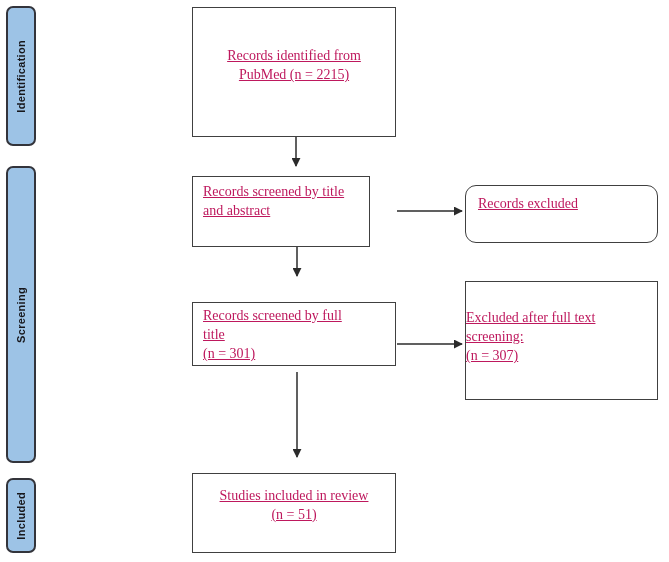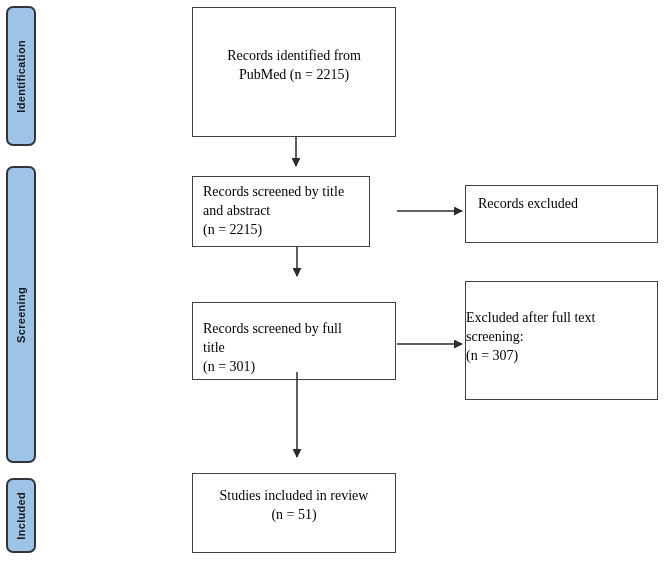--- a/index.html
+++ b/index.html
@@ -37,43 +37,45 @@
     letter-spacing: 0.3px;
     white-space: nowrap;
   }
   .flow-box {
     position: absolute;
     background: #ffffff;
     border: 1.5px solid #404040;
     box-sizing: border-box;
     font-size: 14px;
     line-height: 19px;
-    color: #000000;
+    color: #be185d;
+    text-decoration: underline;
   }
   .flow-box .line { display: block; }
   #box-identified {
     left: 192px; top: 7px; width: 204px; height: 130px;
     text-align: center; padding-top: 38px;
   }
   #box-screened-title {
     left: 192px; top: 176px; width: 178px; height: 71px;
     padding: 5px 10px;
   }
   #box-screened-fulltext {
-    left: 192px; top: 302px; width: 204px; height: 78px;
-    padding: 16px 10px;
+    left: 192px; top: 302px; width: 204px; height: 64px;
+    padding: 3px 10px;
   }
   #box-included {
     left: 192px; top: 473px; width: 204px; height: 80px;
     padding: 12px 10px;
     text-align: center;
   }
   #box-excluded-title {
     left: 465px; top: 185px; width: 193px; height: 58px;
     padding: 8px 12px;
+    border-radius: 11px;
   }
   #box-excluded-fulltext {
     left: 465px; top: 281px; width: 193px; height: 119px;
     padding: 26px 0;
   }
   .arrows-layer {
     position: absolute;
     left: 0; top: 0;
     width: 669px; height: 562px;
     pointer-events: none;
@@ -95,21 +97,20 @@
   </div>
 
   <div class="flow-box" id="box-identified">
     <span class="line">Records identified from</span>
     <span class="line">PubMed (n = 2215)</span>
   </div>
 
   <div class="flow-box" id="box-screened-title">
     <span class="line">Records screened by title</span>
     <span class="line">and abstract</span>
-    <span class="line">(n = 2215)</span>
   </div>
 
   <div class="flow-box" id="box-screened-fulltext">
     <span class="line">Records screened by full</span>
     <span class="line">title</span>
     <span class="line">(n = 301)</span>
   </div>
 
   <div class="flow-box" id="box-included">
     <span class="line">Studies included in review</span>

